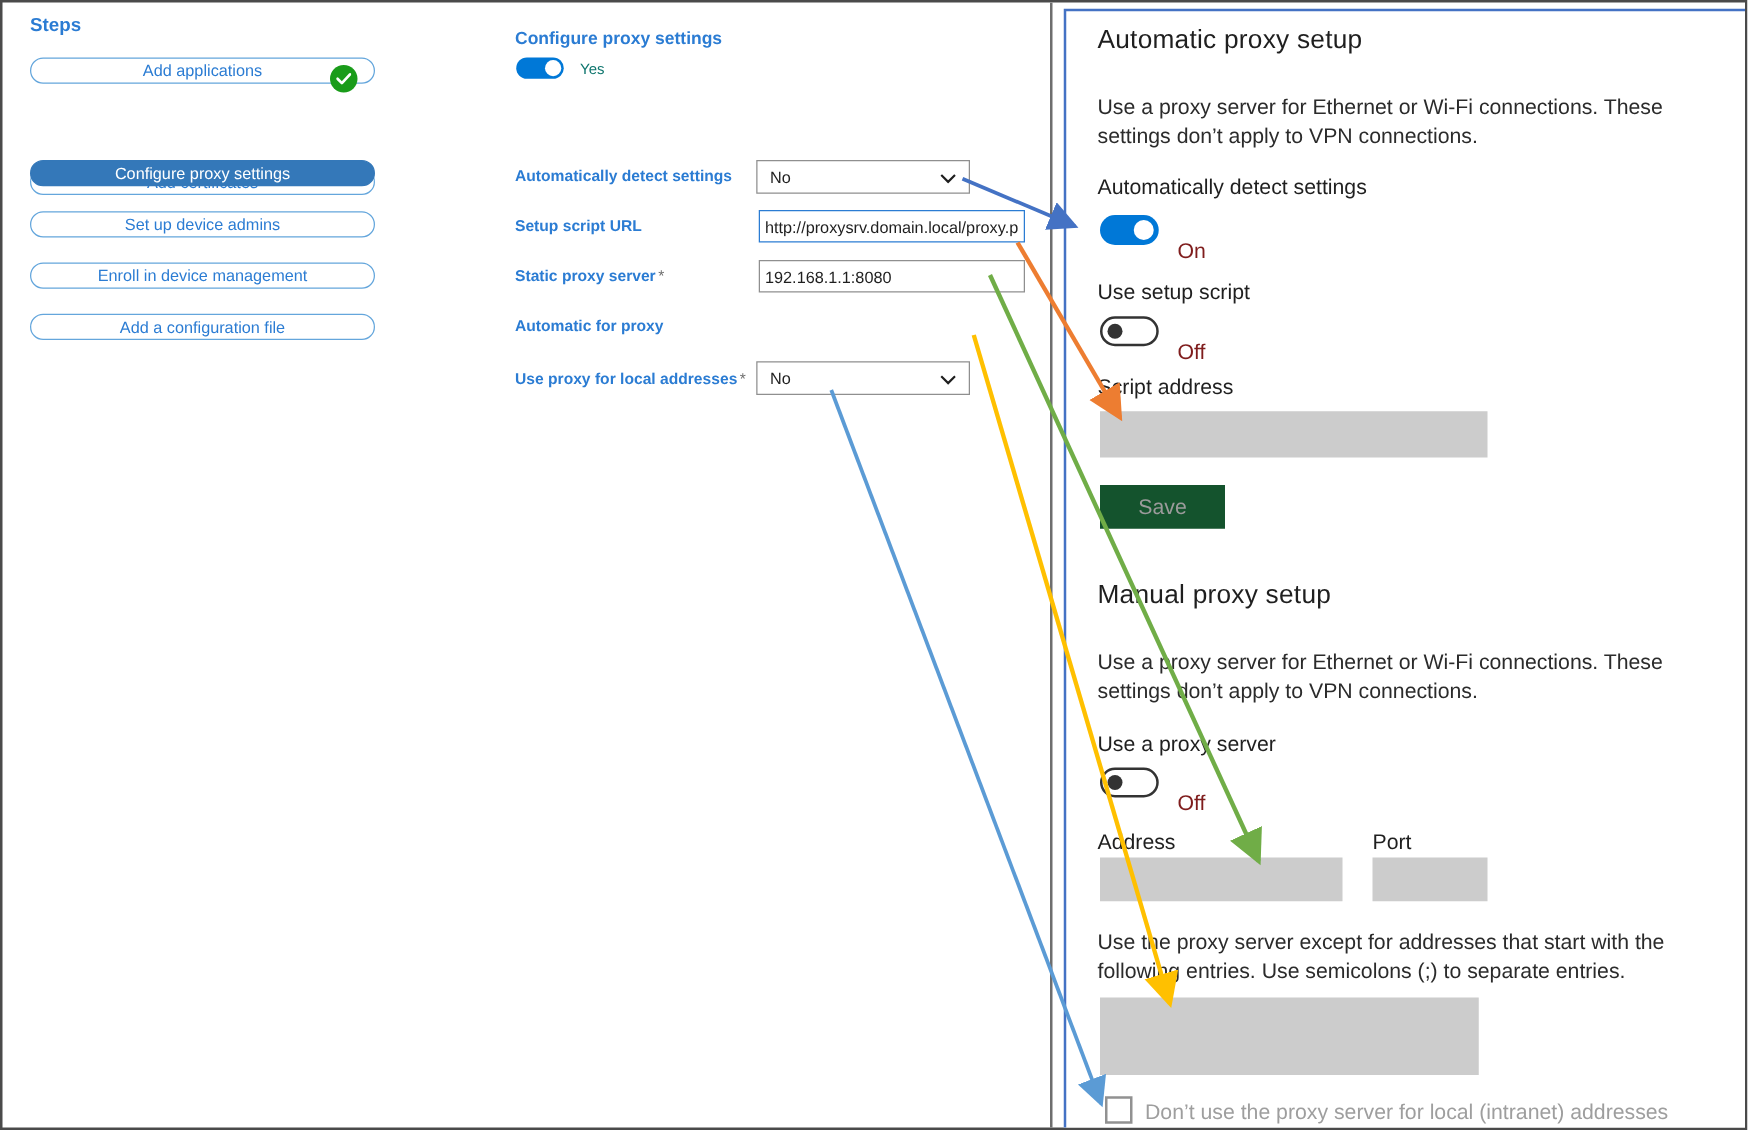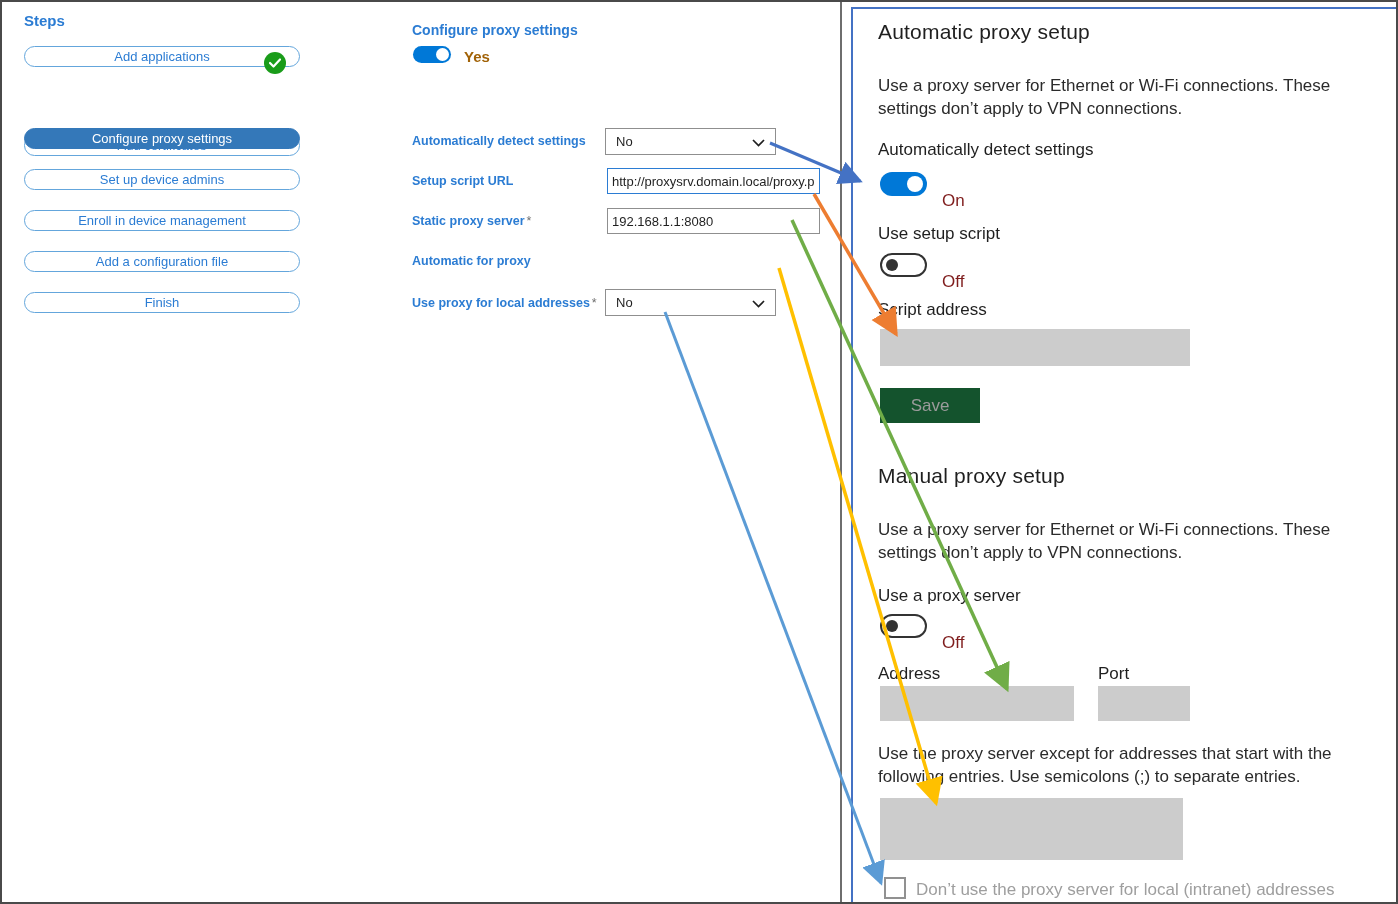--- a/index.html
+++ b/index.html
@@ -25,21 +25,21 @@
 
   
   .form-title { position:absolute; left:410px; top:20px; font-size:14px; font-weight:bold; color:#2b7cd3; }
   .mini-toggle {
     position:absolute; left:411px; top:44px; width:38px; height:17px; border-radius:9px;
     background:#0078d7; cursor:pointer;
   }
   .mini-toggle .knob {
     position:absolute; right:2px; top:2px; width:13px; height:13px; border-radius:50%; background:#fff;
   }
-  .mini-toggle-label { position:absolute; left:462px; top:46px; font-size:15px; font-weight:bold; color:#a16207; }
+  .mini-toggle-label { position:absolute; left:462px; top:46px; font-size:12px; font-weight:normal; color:#0f766e; }
   .fld-label { position:absolute; left:410px; font-size:12.5px; font-weight:bold; color:#2b7cd3; }
   .fld-label .req { color:#6e6e6e; font-weight:normal; margin-left:2px; }
   .sel-box {
     position:absolute; left:603px; width:171px; height:27px; border:1px solid #8f8f8f; background:#fff;
     font-size:13px; color:#1f1f1f; display:flex; align-items:center; padding:0 10px; cursor:pointer;
   }
   .sel-box svg { position:absolute; right:10px; top:10px; }
   .txt-input {
     position:absolute; left:605px; width:213px; height:26px; border:1px solid #8f8f8f; background:#fff;
     font-size:13px; color:#1f1f1f; padding:0 4px; font-family:"Liberation Sans", sans-serif;
@@ -93,23 +93,20 @@
   </div>
   <div class="step-btn" style="top:167px;">
     <span>Set up device admins</span>
   </div>
   <div class="step-btn" style="top:208px;">
     <span>Enroll in device management</span>
   </div>
   <div class="step-btn" style="top:249px;">
     <span>Add a configuration file</span>
   </div>
-  <div class="step-btn" style="top:290px;">
-    <span>Finish</span>
-  </div>
 
   <div class="form-title">Configure proxy settings</div>
 
   <div class="mini-toggle">
       <span class="knob"></span>
     </div>
   <div class="mini-toggle-label">Yes</div>
 
   <div class="fld-label" style="top:132px;">
     <span>Automatically detect settings</span>

